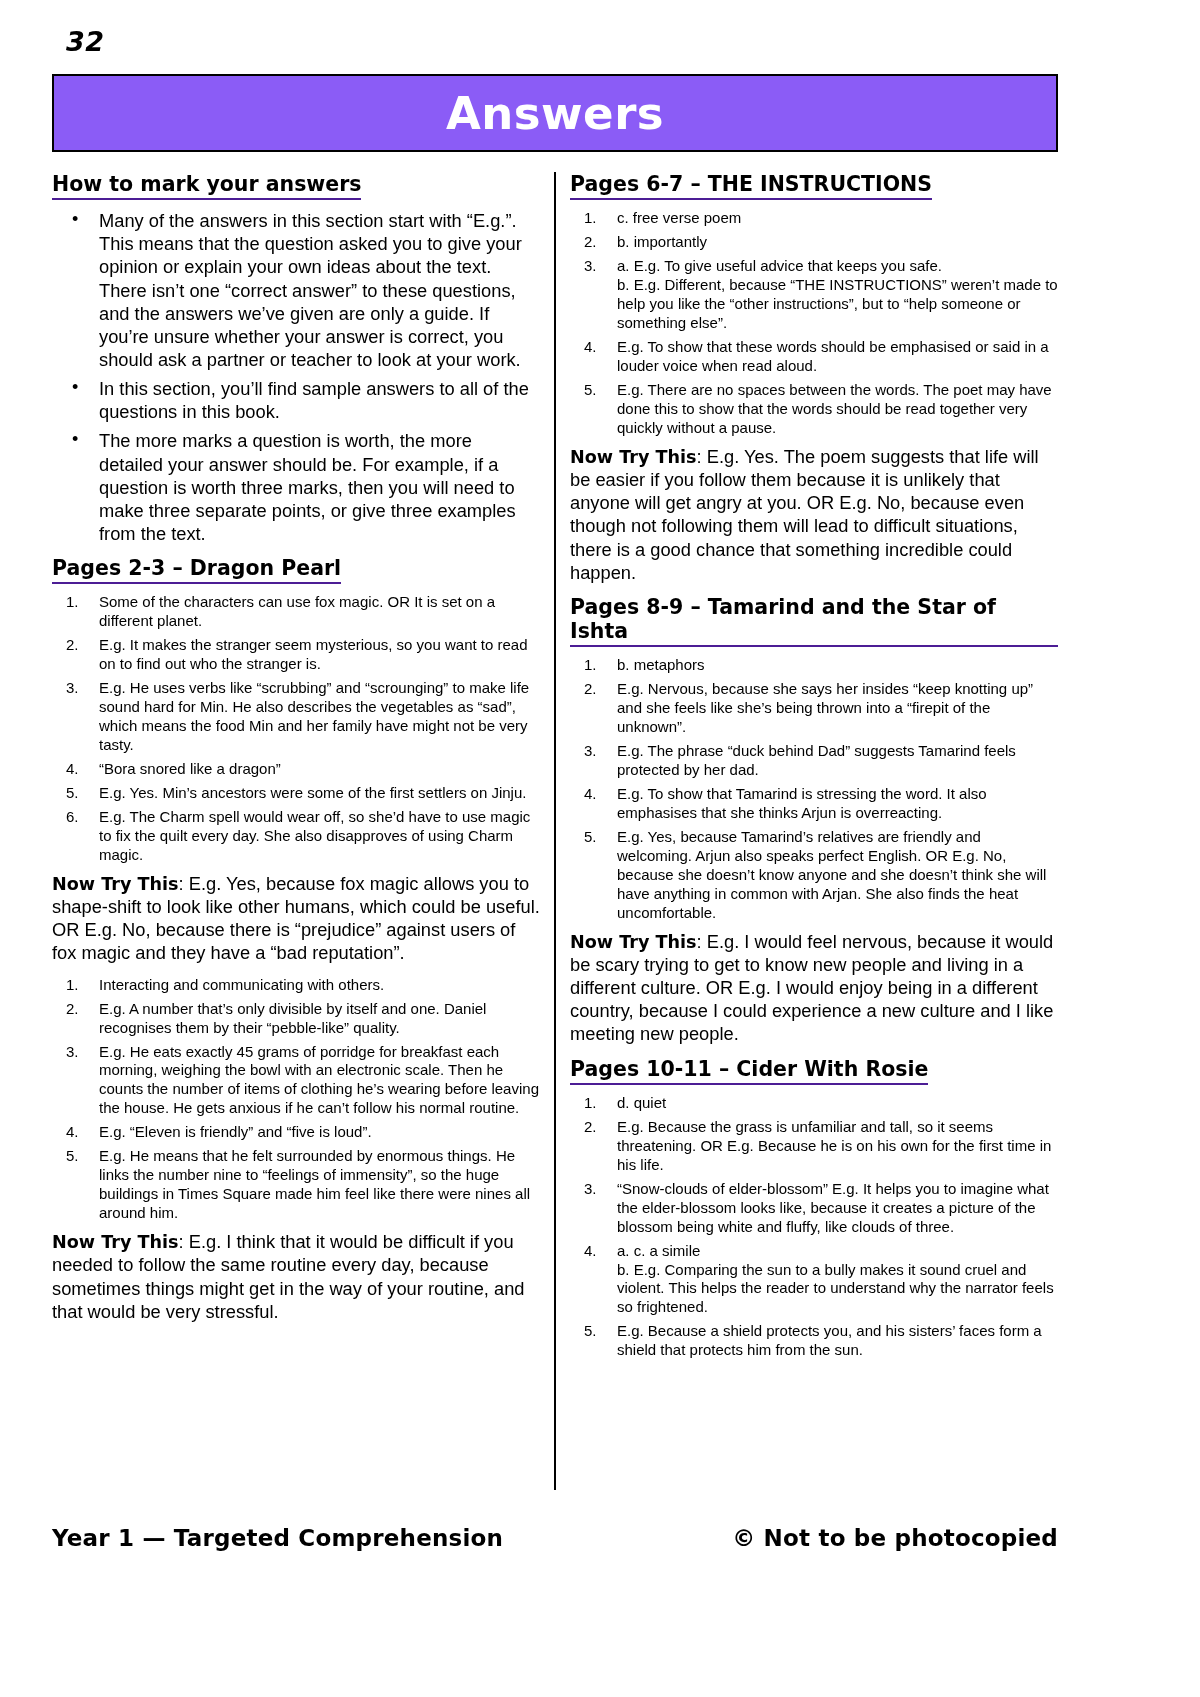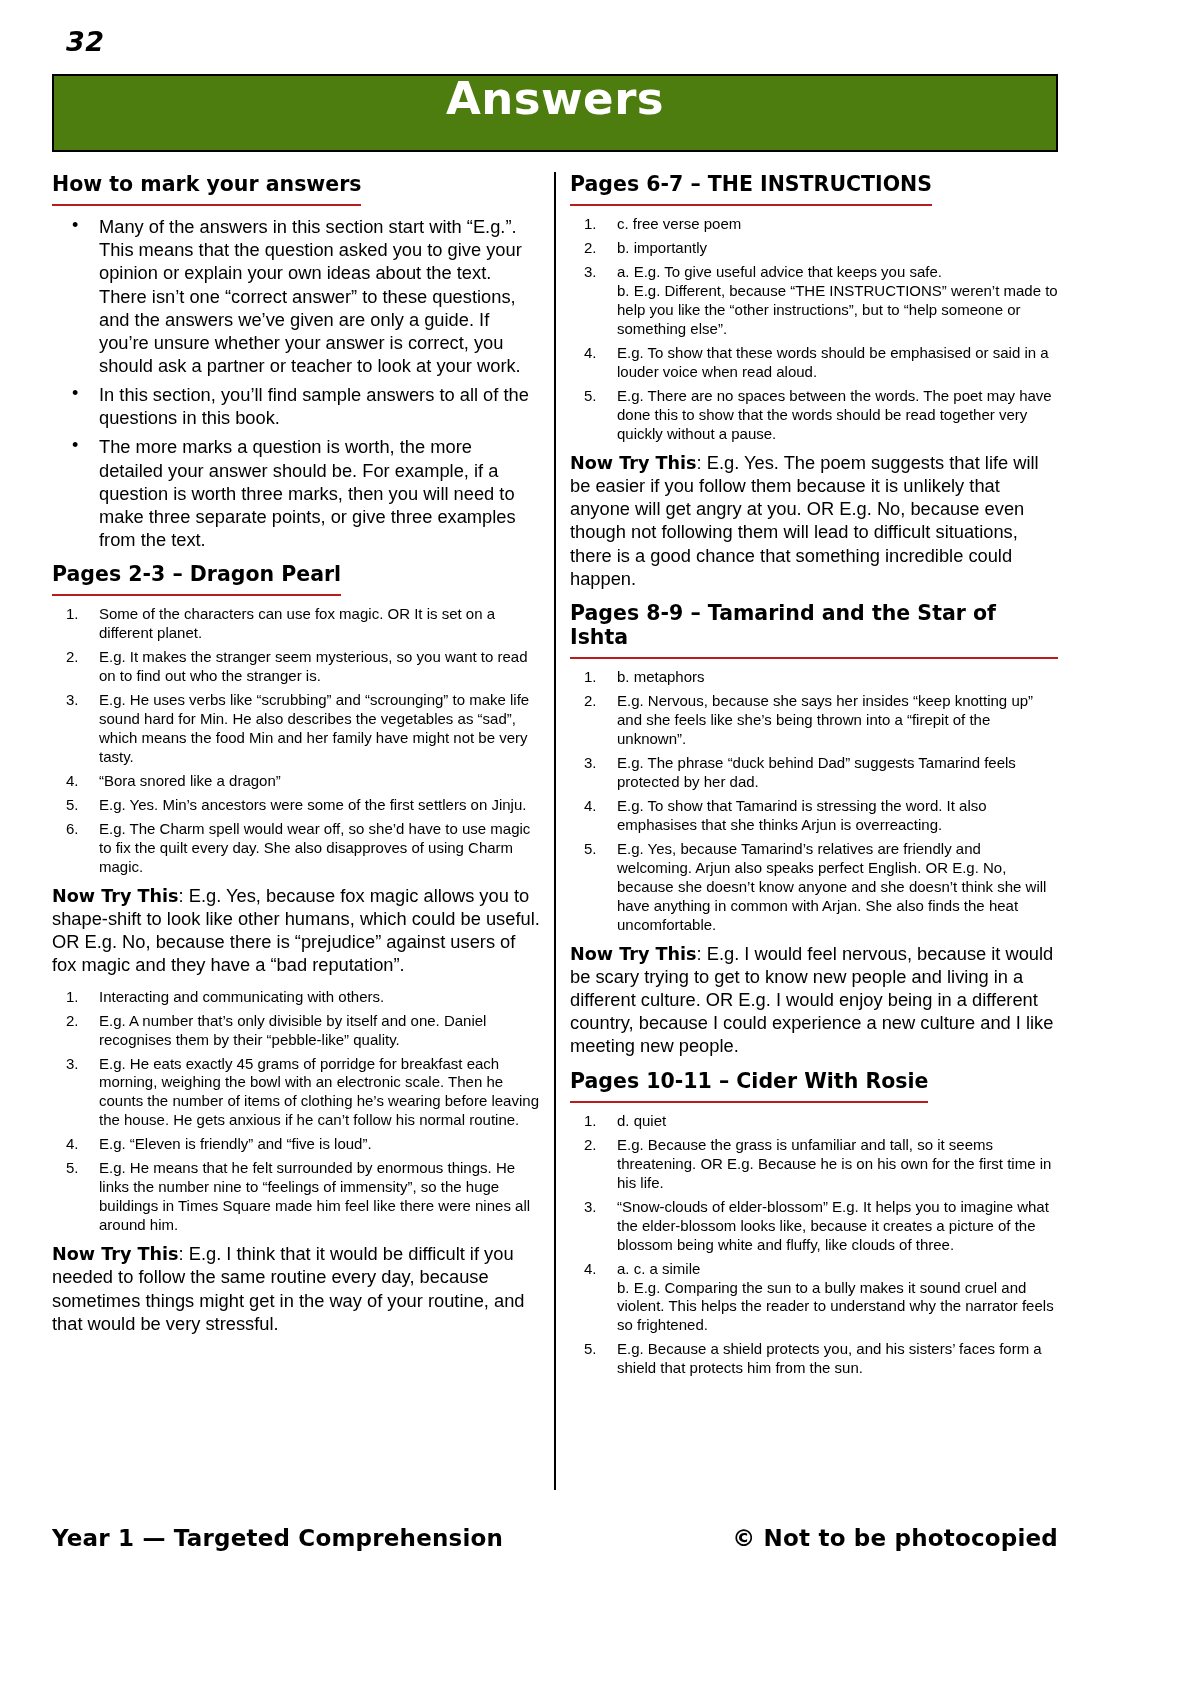--- a/index.html
+++ b/index.html
@@ -32,24 +32,25 @@
     font-style: italic;
     font-size: 27px;
     letter-spacing: 0.5px;
   }
   .title-bar {
     position: absolute;
     left: 52px;
     top: 74px;
     width: 1006px;
     height: 78px;
-    background: #4d7c0f;
+    background: #8b5cf6;
     border: 2.5px solid #000;
     box-sizing: border-box;
     display: flex;
+    align-items: center;
     justify-content: center;
   }
   .title-bar .title-text {
     color: #ffffff;
     font-family: "DejaVu Sans", sans-serif;
     font-weight: bold;
     font-size: 45px;
     letter-spacing: 0.5px;
     line-height: 1;
   }
@@ -73,23 +74,23 @@
     flex: 0 0 2px;
     align-self: stretch;
   }
   .col-right { padding-left: 8px; }
 
   h2.section-head {
     font-family: "DejaVu Sans", sans-serif;
     font-weight: bold;
     font-size: 20.5px;
     margin: 0 0 9px 0;
-    padding: 0 0 8px 0;
+    padding: 0 0 2px 0;
     display: inline-block;
-    border-bottom: 2px solid #b91c1c;
+    border-bottom: 2px solid #4c1d95;
     line-height: 1.18;
   }
   .section { margin-bottom: 11px; }
   .section.first { margin-top: 0; }
   .head-wrap { margin-top: 10px; }
   .head-wrap.tight { margin-top: 0; }
 
   ul.bullets {
     list-style: none;
     margin: 0;

